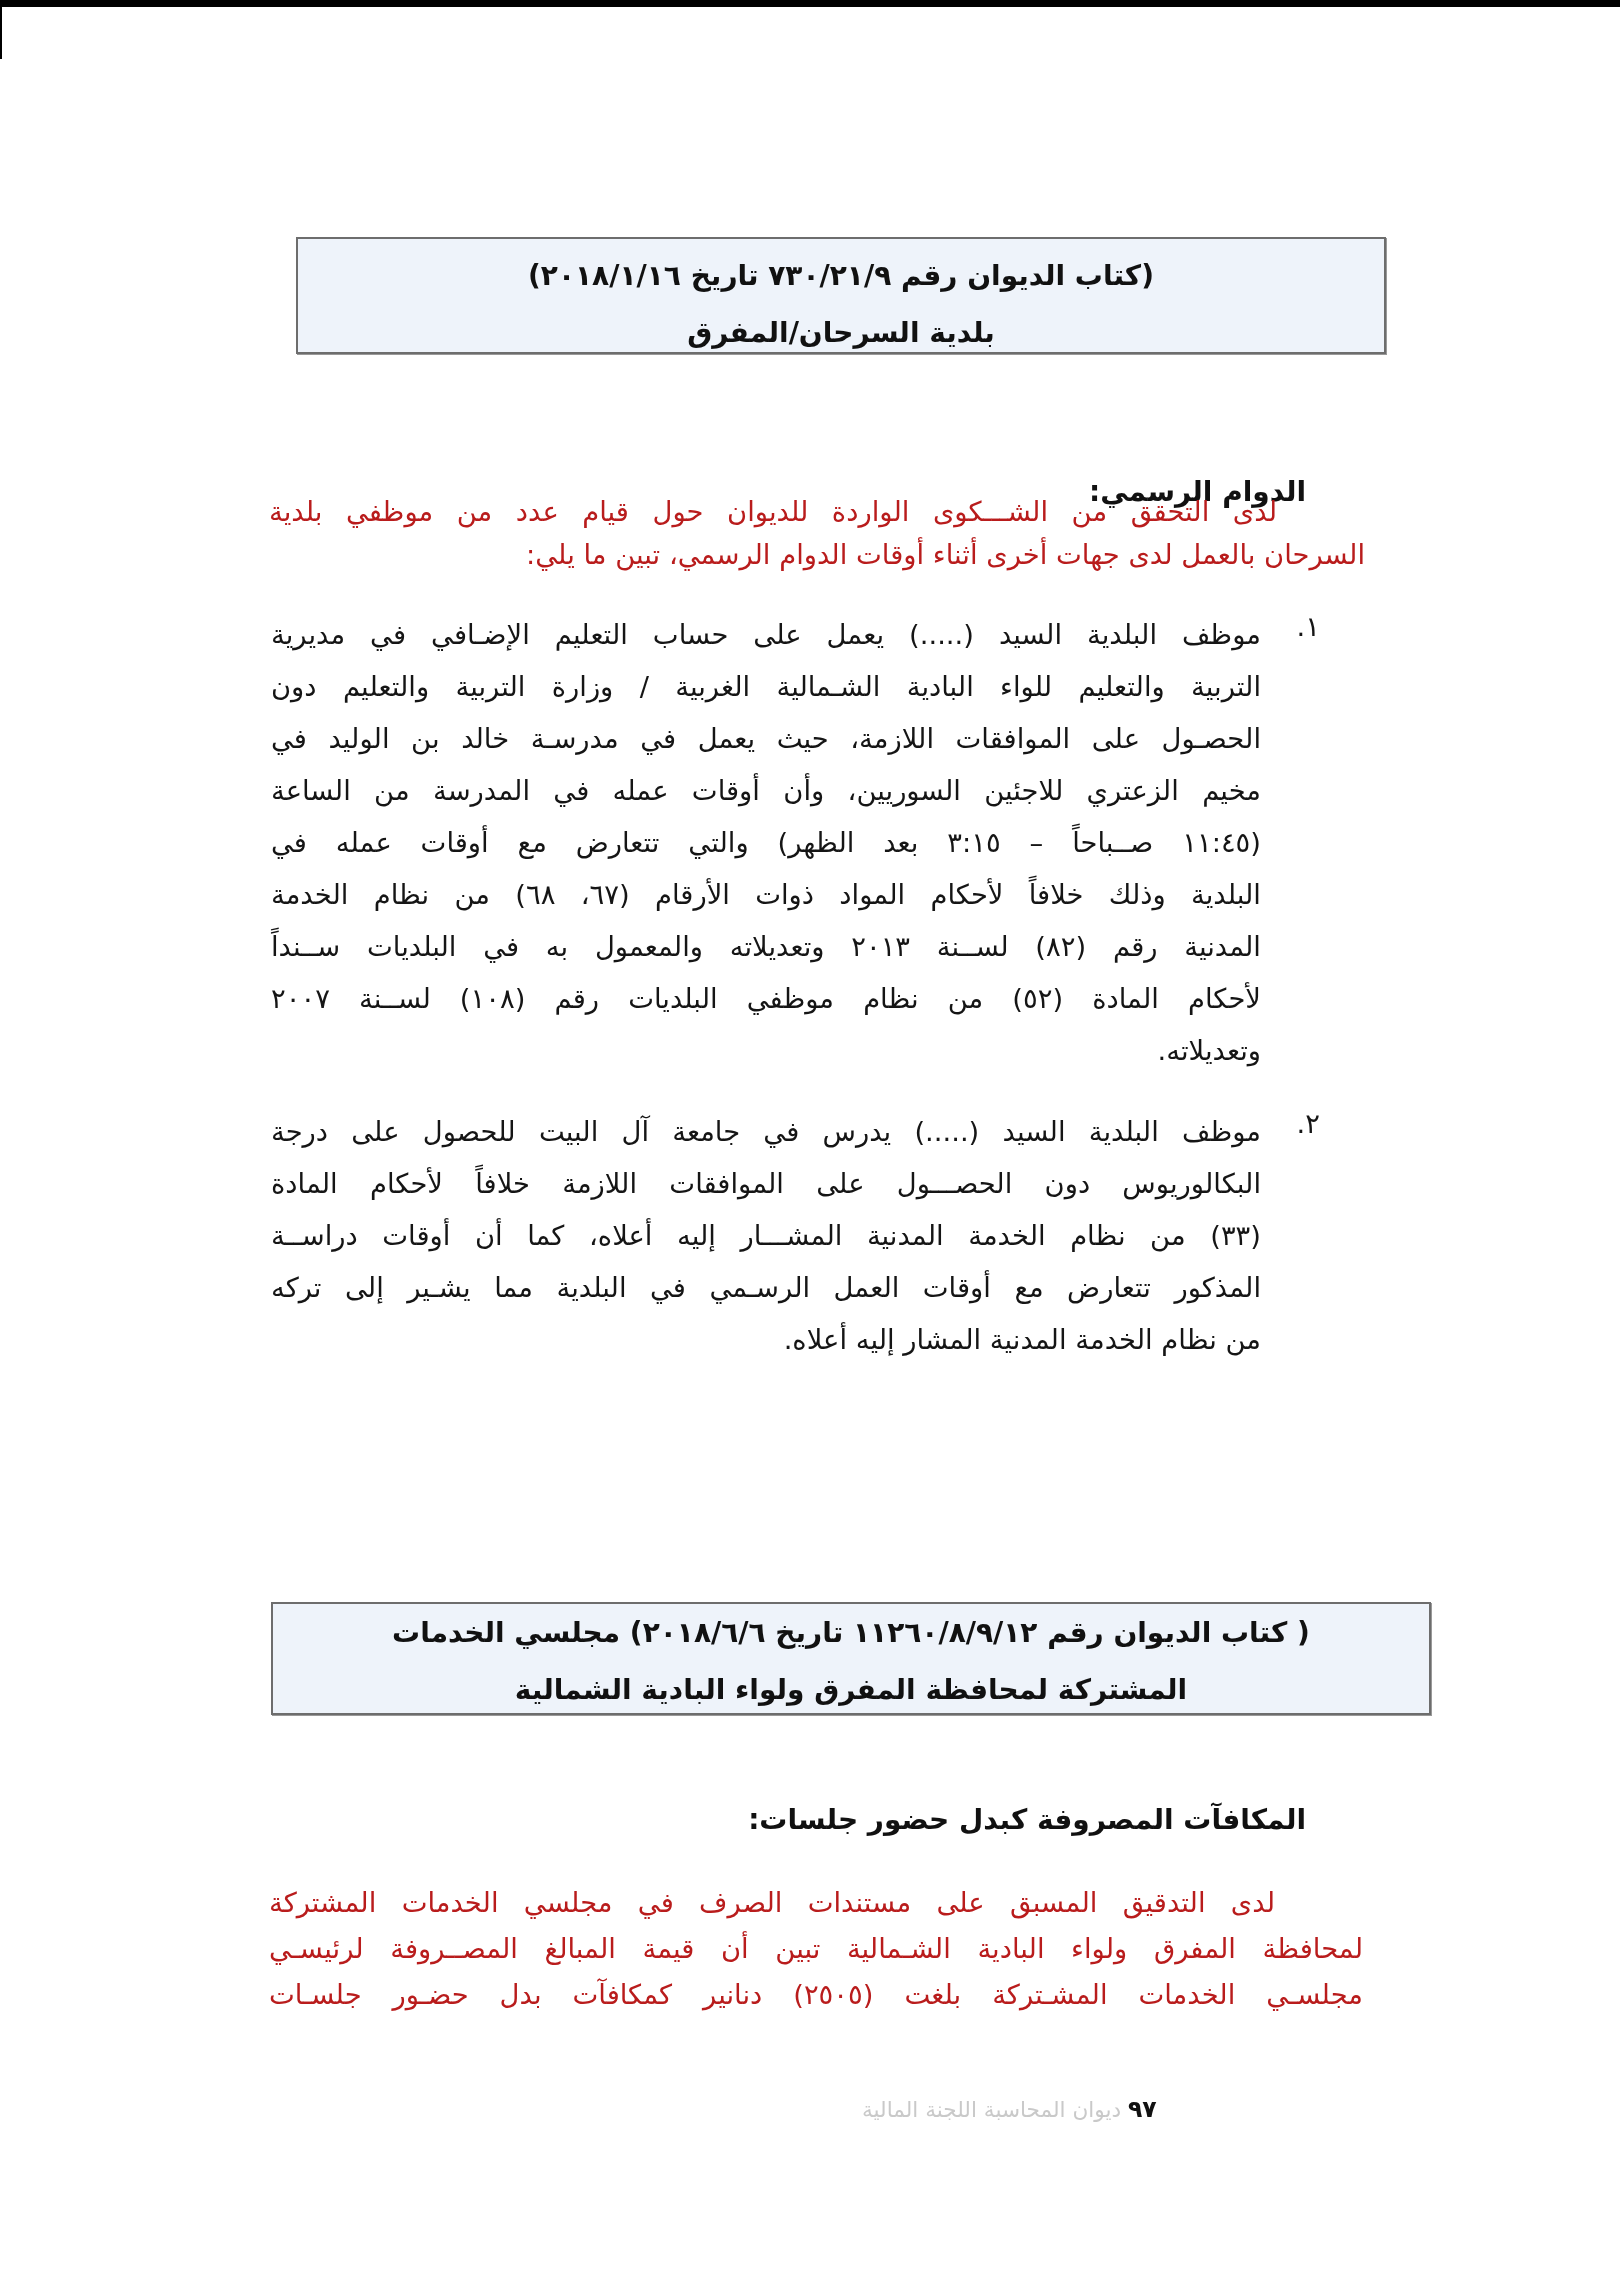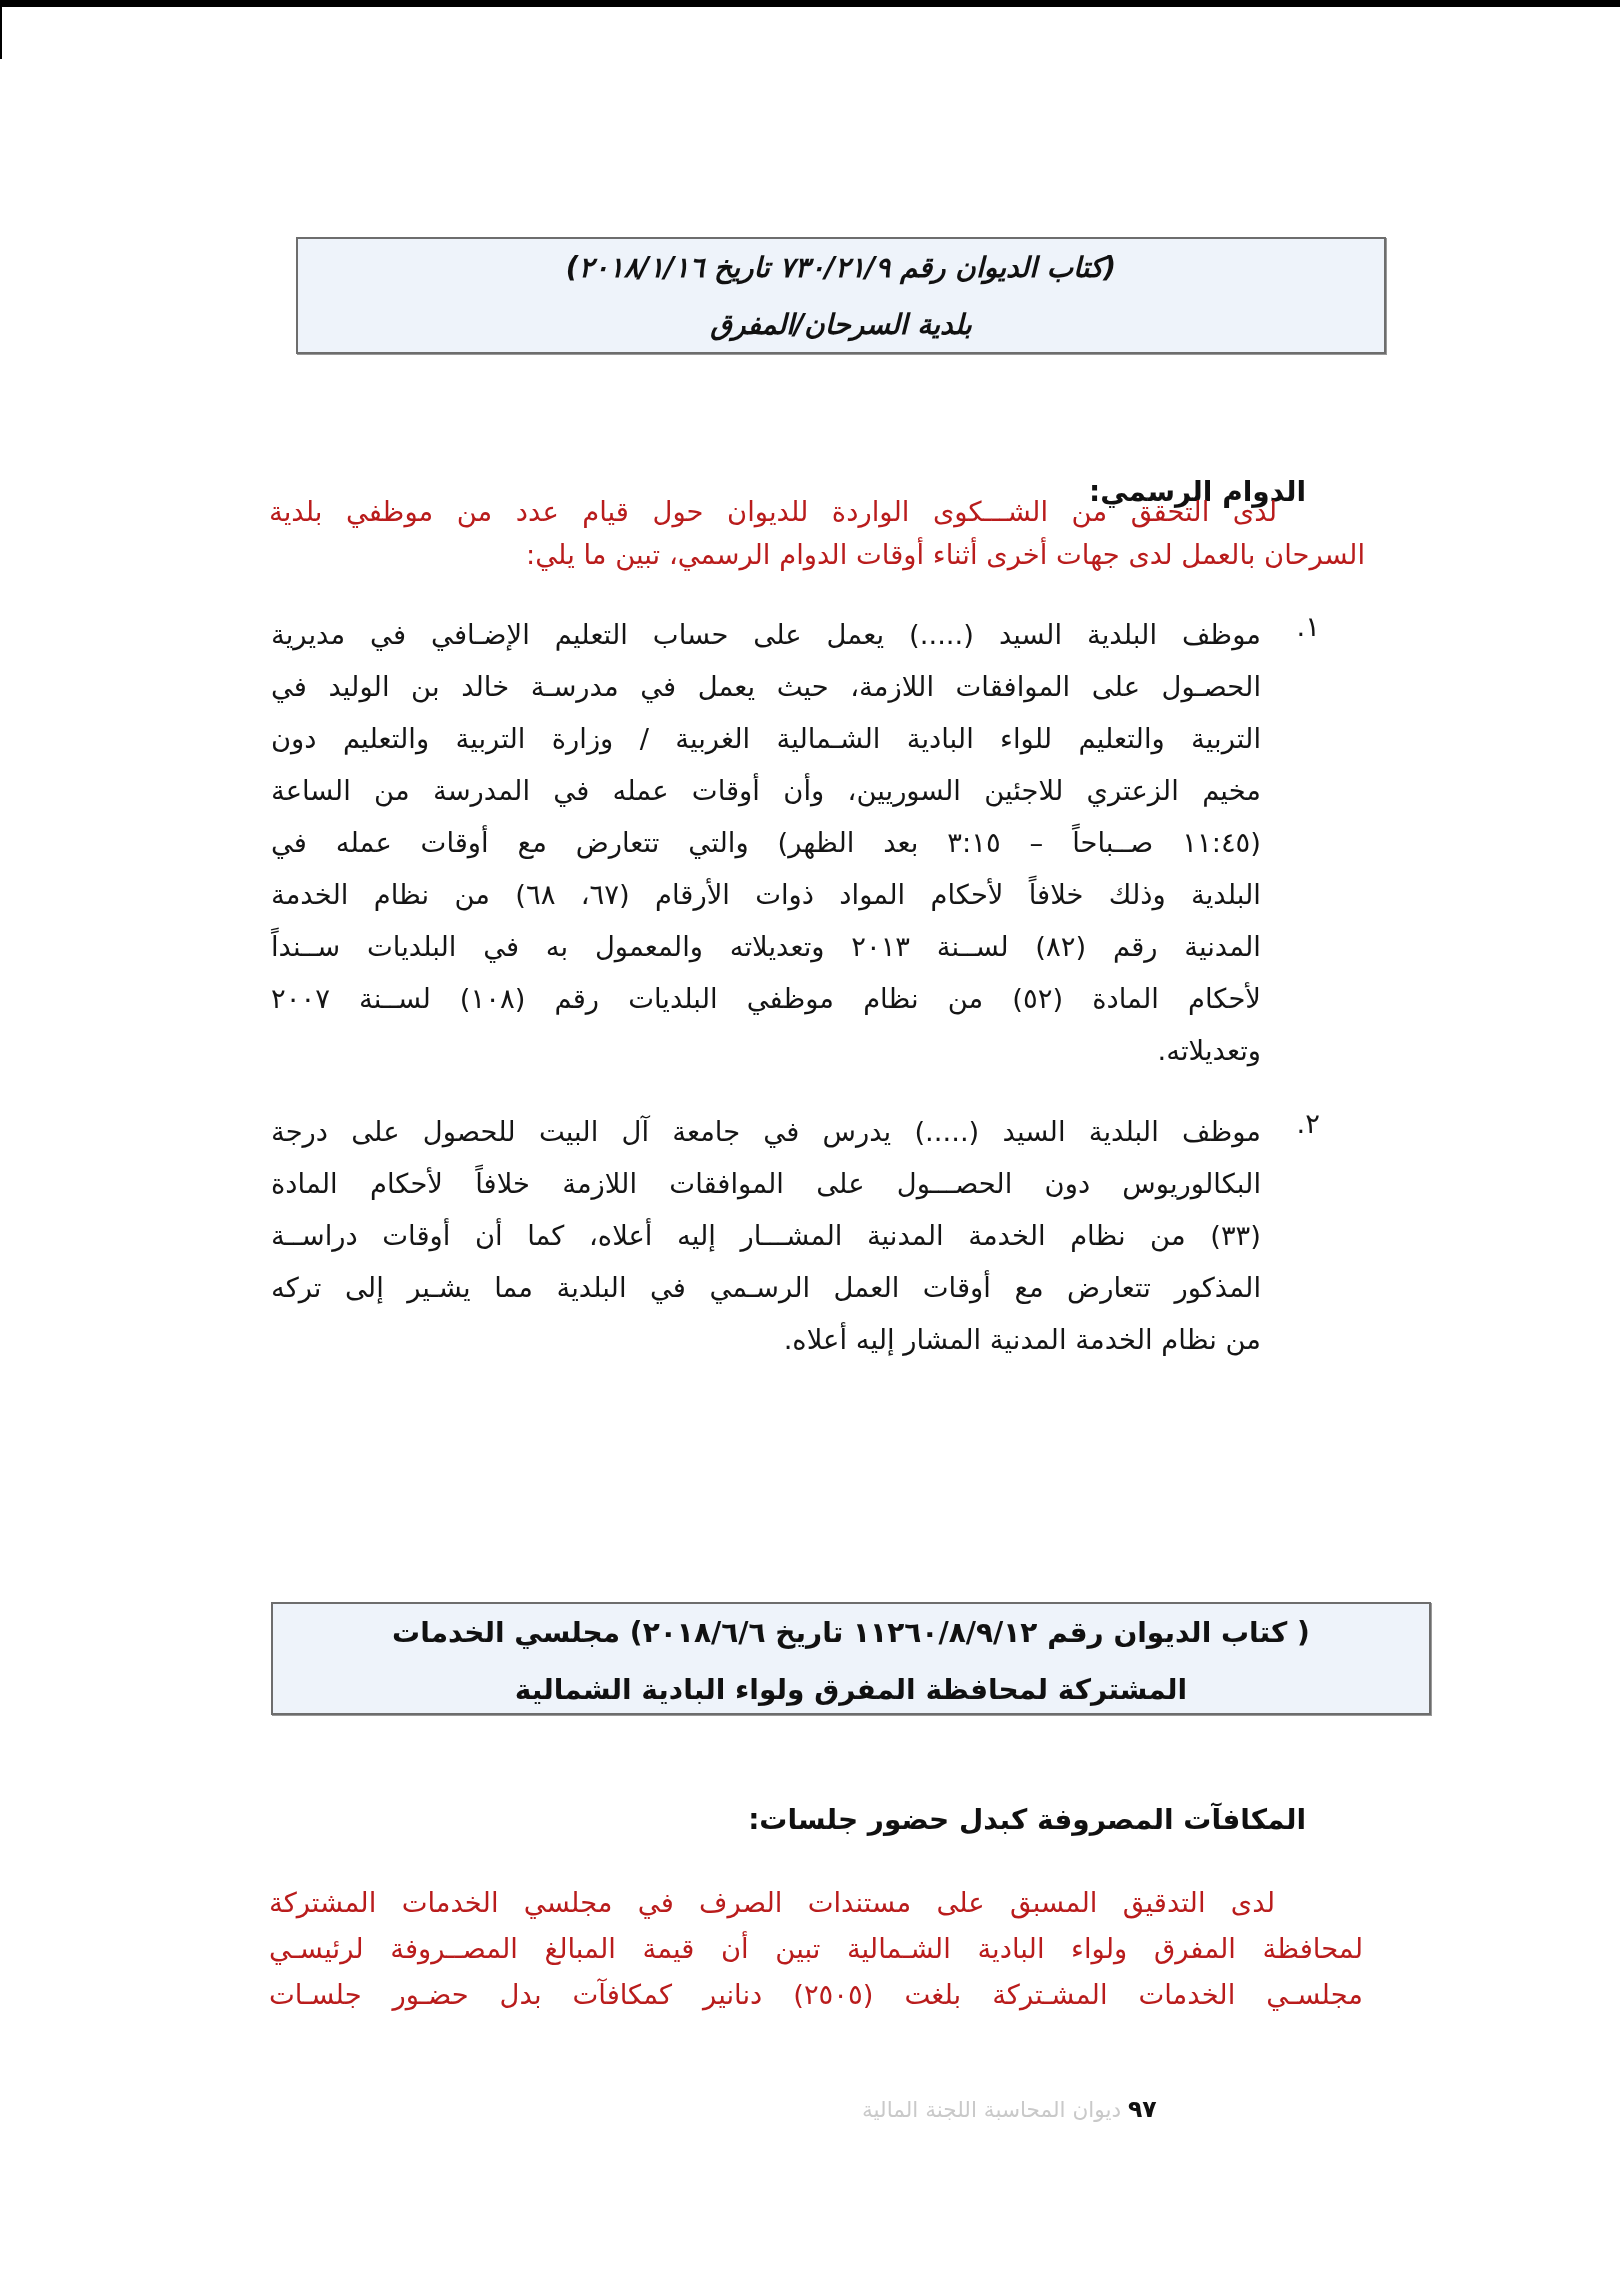--- a/index.html
+++ b/index.html
@@ -13,21 +13,21 @@
   }
   .left-edge {
     position: absolute; left: 0; top: 0; width: 2px; height: 59px; background: #000;
   }
   .title-box {
     position: absolute; background: #eef3fa;
     border: 2px solid #6d6d6d; box-shadow: 1px 1px 0 #999;
     box-sizing: border-box; direction: rtl; text-align: center;
     font-weight: bold; font-size: 28px; line-height: 57px; color: #111;
   }
-  #box1 { left: 296px; top: 237px; width: 1090px; height: 117px; padding-top: 0; font-style: italic; }
+  #box1 { left: 296px; top: 237px; width: 1090px; height: 117px; padding-top: 8px; }
   #box2 { left: 271px; top: 1602px; width: 1160px; height: 113px; }
   .title-box .line { display: block; white-space: nowrap; }
   .heading {
     position: absolute; direction: rtl; text-align: right;
     font-weight: bold; font-size: 28px; white-space: nowrap; margin-top: 36px;
   }
   #h1 { right: 314px; top: 439px; }
   #h2 { right: 314px; top: 1767px; }
   .para {
     position: absolute; direction: rtl; text-align: justify;
@@ -70,22 +70,22 @@
 
 <div class="para" id="p1">
   <span class="ln indent">لدى التحقق من الشـــكوى الواردة للديوان حول قيام عدد من موظفي بلدية</span>
   <span class="ln last">السرحان بالعمل لدى جهات أخرى أثناء أوقات الدوام الرسمي، تبين ما يلي:</span>
 </div>
 
 <div class="item" id="item1">
   <span class="num">١.</span>
   <span class="txt">
     <span class="ln">موظف البلدية السيد (.....) يعمل على حساب التعليم الإضـافي في مديرية</span>
+    <span class="ln">التربية والتعليم للواء البادية الشـمالية الغربية / وزارة التربية والتعليم دون</span>
     <span class="ln">الحصـول على الموافقات اللازمة، حيث يعمل في مدرسـة خالد بن الوليد في</span>
-    <span class="ln">التربية والتعليم للواء البادية الشـمالية الغربية / وزارة التربية والتعليم دون</span>
     <span class="ln">مخيم  الزعتري للاجئين السوريين، وأن أوقات عمله في المدرسة من الساعة</span>
     <span class="ln">(١١:٤٥ صــباحاً – ٣:١٥ بعد الظهر) والتي تتعارض مع أوقات عمله في</span>
     <span class="ln">البلدية وذلك خلافاً لأحكام المواد ذوات الأرقام (٦٧، ٦٨) من نظام الخدمة</span>
     <span class="ln">المدنية رقم (٨٢) لســنة ٢٠١٣ وتعديلاته والمعمول به في البلديات ســنداً</span>
     <span class="ln">لأحكام المادة (٥٢) من نظام موظفي البلديات رقم (١٠٨) لســنة ٢٠٠٧</span>
     <span class="ln last">وتعديلاته.</span>
   </span>
 </div>
 
 <div class="item" id="item2">

